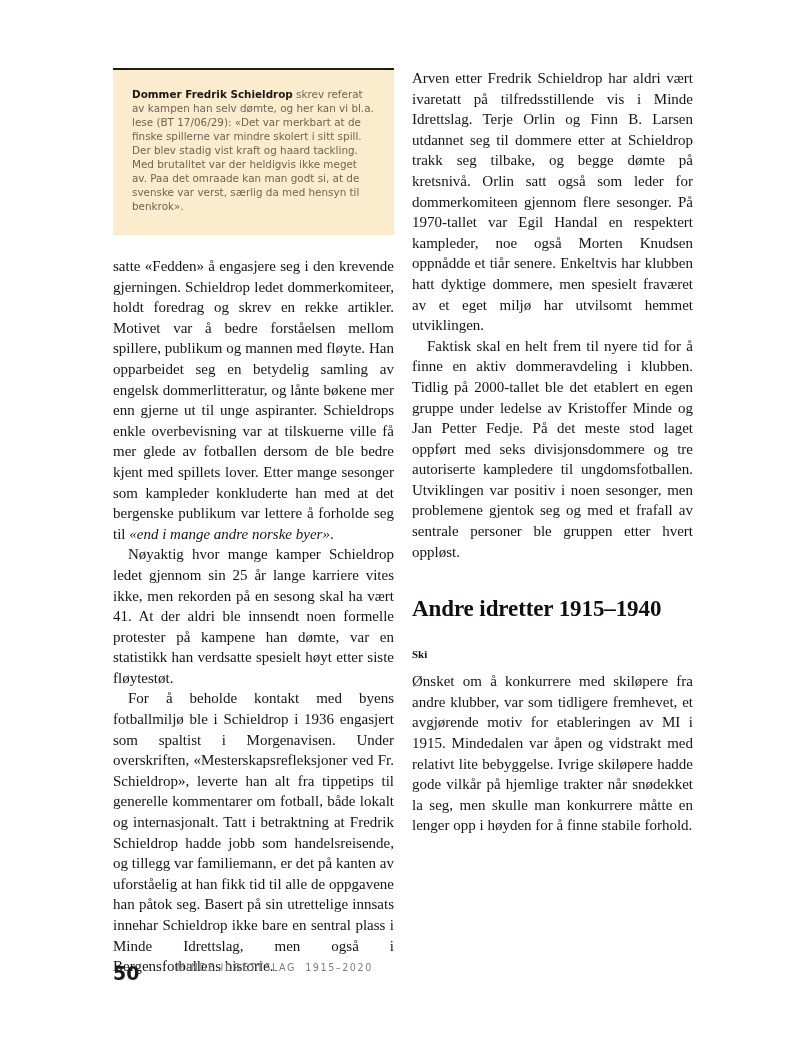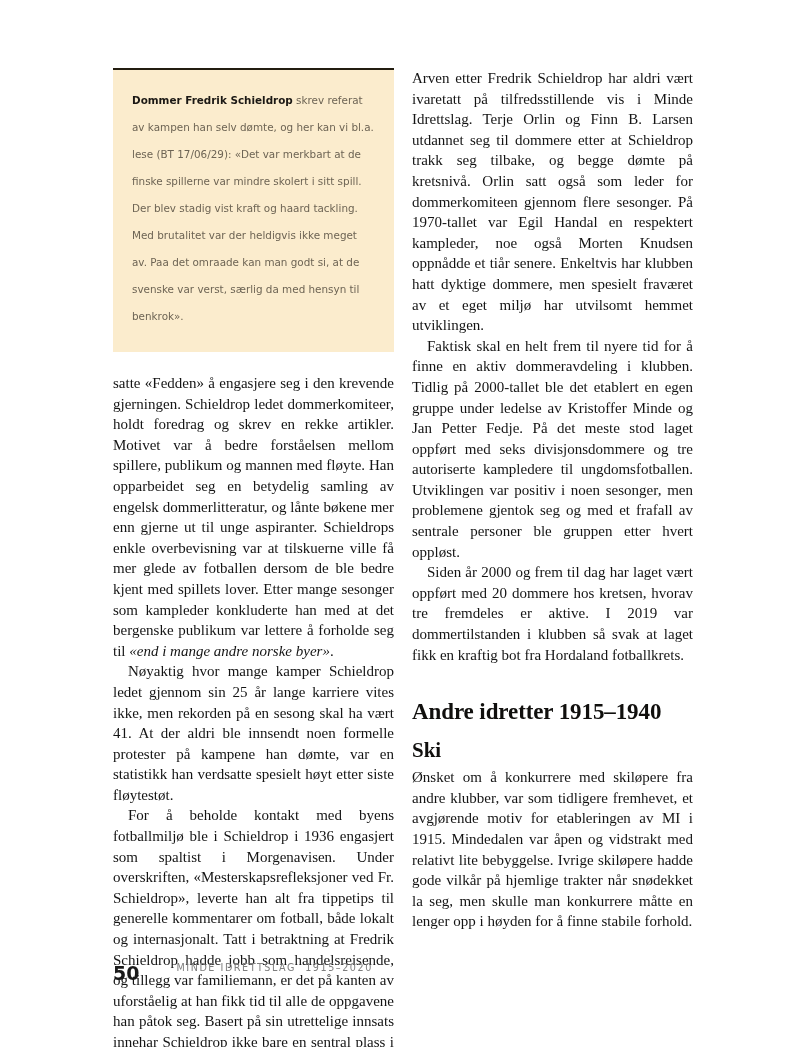--- a/index.html
+++ b/index.html
@@ -45,21 +45,21 @@
     background: #fbeccd;
     border-top: 2.5px solid #231d10;
     padding: 17px 19px 22px 19px;
     box-sizing: border-box;
     margin-bottom: 21px;
   }
   .callout p {
     margin: 0;
     font-family: "DejaVu Sans", sans-serif;
     font-size: 10.4px;
-    line-height: 27px;
+    line-height: 14px;
     color: #6d6454;
     text-align: left;
     hyphens: none;
   }
   .callout .lead {
     font-weight: bold;
     color: #1b1814;
   }
 
   
@@ -71,33 +71,33 @@
     text-justify: inter-word;
     hyphens: manual;
     color: #141414;
   }
   p.body + p.body { text-indent: 15px; }
   p.body.noindent { text-indent: 0; }
   em { font-style: italic; margin-top: 28px; }
 
   
   h2.section-title {
-    margin: 34px 0 15px 0;
+    margin: 34px 0 22px 0;
     font-family: "Liberation Serif", serif;
     font-weight: bold;
     font-size: 23px;
     line-height: 26px;
     letter-spacing: -0.1px;
     color: #100f0d;
   }
   h3.sub-title {
     margin: 0 0 7px 0;
     font-family: "Liberation Serif", serif;
     font-weight: bold;
-    font-size: 21px;
+    font-size: 11px;
     line-height: 20px;
     color: #100f0d;
   }
 
   
   .footer {
     position: absolute;
     left: 113px;
     top: 962px;
     display: flex;
@@ -139,21 +139,20 @@
       <p class="body">For å beholde kontakt med byens fotballmiljø ble i Schieldrop i 1936 engasjert som spaltist i Morgenavisen. Under overskriften, «Mesterskapsrefleksjoner ved Fr. Schieldrop», leverte han alt fra tippetips til generelle kommentarer om fotball, både lokalt og internasjonalt. Tatt i betraktning at Fredrik Schieldrop hadde jobb som handelsreisende, og tillegg var familiemann, er det på kanten av uforståelig at han fikk tid til alle de oppgavene han påtok seg. Basert på sin utrettelige innsats innehar Schieldrop ikke bare en sentral plass i Minde Idrettslag, men også i Bergensfotballens historie.</p>
 
     </div>
 
     <div class="col">
 
       <p class="body">Arven etter Fredrik Schieldrop har aldri vært ivaretatt på tilfredsstillende vis i Minde Idrettslag. Terje Orlin og Finn B. Larsen utdannet seg til dommere etter at Schieldrop trakk seg tilbake, og begge dømte på kretsnivå. Orlin satt også som leder for dommerkomiteen gjennom flere sesonger. På 1970-tallet var Egil Handal en respektert kampleder, noe også Morten Knudsen oppnådde et tiår senere. Enkeltvis har klubben hatt dyktige dommere, men spesielt fraværet av et eget miljø har utvilsomt hemmet utviklingen.</p>
 
       <p class="body">Faktisk skal en helt frem til nyere tid for å finne en aktiv dommeravdeling i klubben. Tidlig på 2000-tallet ble det etablert en egen gruppe under ledelse av Kristoffer Minde og Jan Petter Fedje. På det meste stod laget oppført med seks divisjonsdommere og tre autoriserte kampledere til ungdomsfotballen. Utviklingen var positiv i noen sesonger, men problemene gjentok seg og med et frafall av sentrale personer ble gruppen etter hvert oppløst.</p>
 
-      <p class="body">Siden år 2000 og frem til dag har laget vært oppført med 20 dommere hos kretsen, hvorav tre fremdeles er aktive. I 2019 var dommertilstanden i klubben så svak at laget fikk en kraftig bot fra Hordaland fotballkrets.</p>
 
       <h2 class="section-title">Andre idretter 1915–1940</h2>
 
       <h3 class="sub-title">Ski</h3>
 
       <p class="body noindent">Ønsket om å konkurrere med skiløpere fra andre klubber, var som tidligere fremhevet, et avgjørende motiv for etableringen av MI i 1915. Mindedalen var åpen og vidstrakt med relativt lite bebyggelse. Ivrige skiløpere hadde gode vilkår på hjemlige trakter når snødekket la seg, men skulle man konkurrere måtte en lenger opp i høyden for å finne stabile forhold.</p>
 
 
     </div>
 

